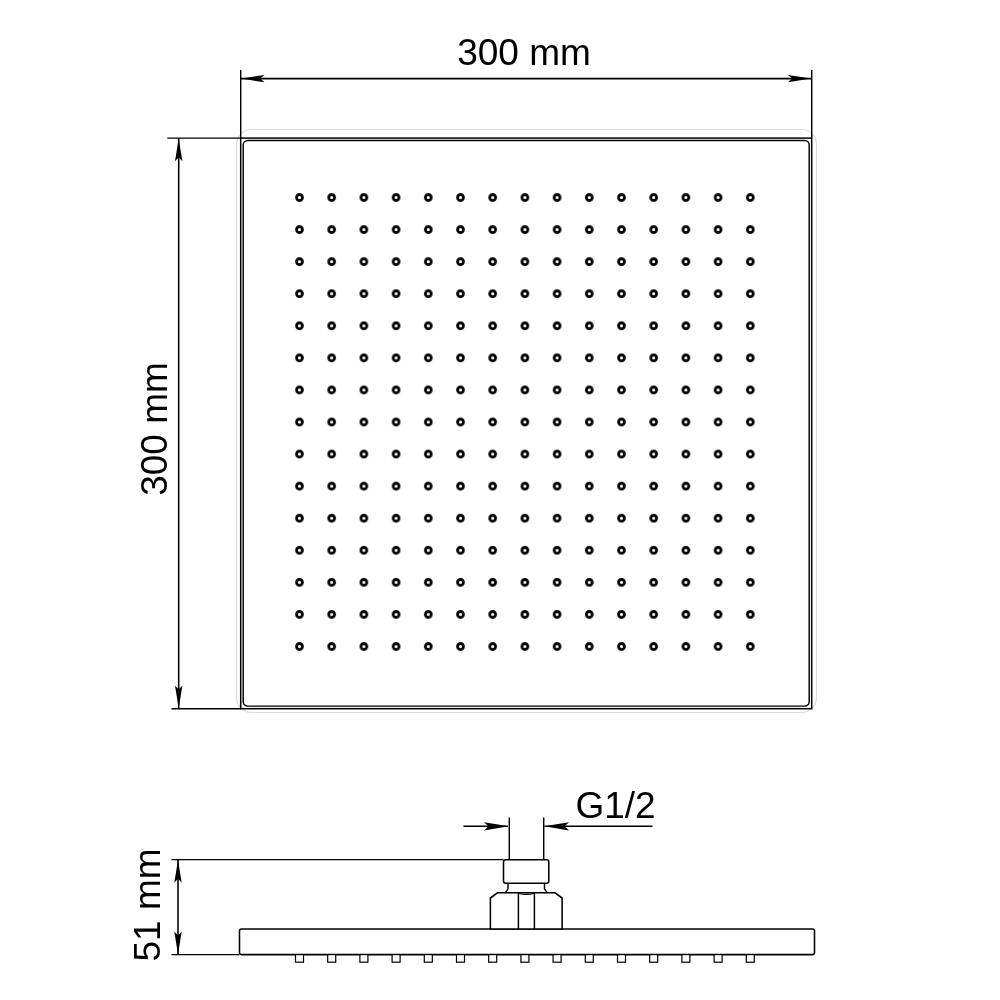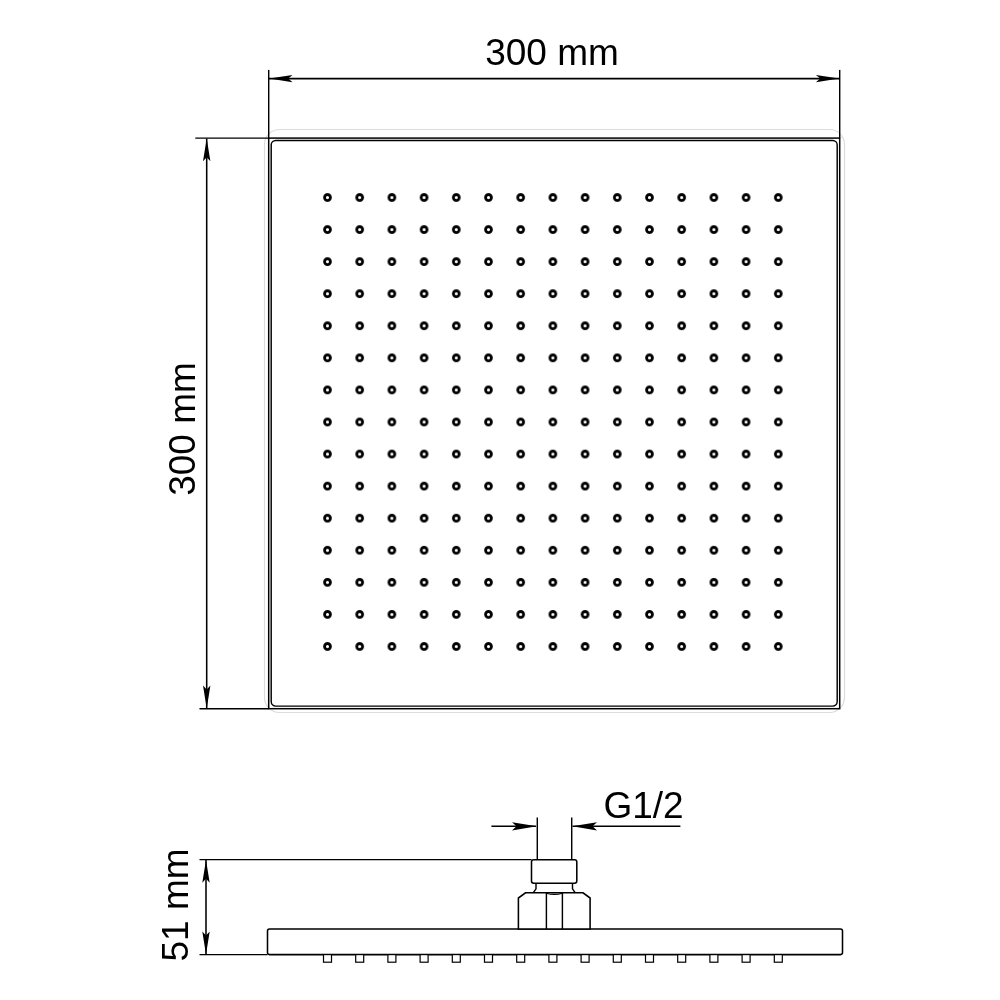--- a/index.html
+++ b/index.html
@@ -1,17 +1,17 @@
 <!DOCTYPE html>
 <html><head>
 <meta charset="utf-8">
 <style>
   html,body{margin:0;padding:0;background:#ffffff;}
   .page{width:920px;height:1000px;position:relative;background:#ffffff;
-        font-family:"Liberation Sans", sans-serif;margin-left:28px;}
+        font-family:"Liberation Sans", sans-serif;}
   svg{position:absolute;top:0;left:0;}
   text{font-family:"Liberation Sans", sans-serif;fill:#000;}
 </style>
 </head>
 <body>
 <div class="page">
 <svg width="1000" height="1000" viewBox="0 0 1000 1000">
   <defs>
     <pattern id="noz" patternUnits="userSpaceOnUse" x="283.4" y="181.45" width="32.2" height="32.07">
       <circle cx="16.1" cy="16.05" r="2.95" fill="#ffffff" stroke="#000000" stroke-width="2.75"></circle>

